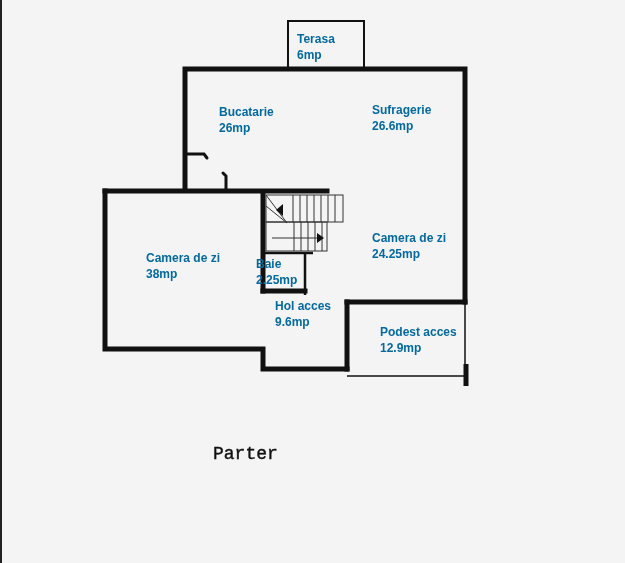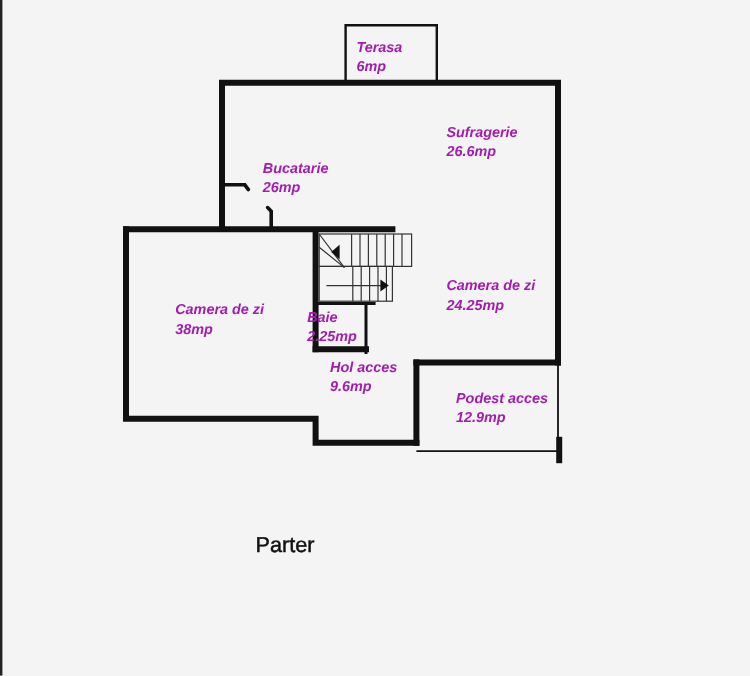--- a/index.html
+++ b/index.html
@@ -1,21 +1,21 @@
 <!DOCTYPE html>
 <html><head>
 <meta charset="utf-8">
 <style>
   html, body { margin:0; padding:0; }
   body { width:625px; height:563px; background:#f4f4f4; position:relative; overflow:hidden;
          font-family:"Liberation Sans", sans-serif; }
   .left-edge { position:absolute; left:0; top:0; width:2px; height:563px; background:#222; }
   svg.plan { position:absolute; left:0; top:0; }
-  .lbl { position:absolute; font-weight:bold; font-size:12px; line-height:16px; color:#a21caf; white-space:nowrap;font-style:italic; }
-  .title { position:absolute; font-size:18px; line-height:24px; color:#111; font-weight:normal; -webkit-text-stroke:0.4px #111; }
+  .lbl { position:absolute; font-weight:bold; font-size:12px; line-height:16px; color:#0369a1; white-space:nowrap; }
+  .title { position:absolute; font-size:18px; line-height:24px; color:#111; font-weight:normal;font-family:Liberation Mono, monospace; -webkit-text-stroke:0.4px #111; }
 </style>
 </head>
 <body>
 
 <div class="left-edge"></div>
 
 <svg class="plan" width="625" height="563" viewBox="0 0 625 563">
 
   <g stroke="#111" stroke-width="2" fill="none">
     <polyline points="288,69 288,21 364,21 364,69"></polyline>
@@ -70,21 +70,21 @@
     <line x1="272" y1="238" x2="318" y2="238"></line>
   </g>
   <polygon points="276,210 283,204 283,216" fill="#111"></polygon>
   <polygon points="324,238 317,233 317,243" fill="#111"></polygon>
 </svg>
 
 <div class="lbl" style="left:297px;top:31px;">
   <div>Terasa</div>
   <div>6mp</div>
 </div>
-<div class="lbl" style="left:219px;top:104px;margin-top:28px;">
+<div class="lbl" style="left:219px;top:104px;">
   <div>Bucatarie</div>
   <div>26mp</div>
 </div>
 <div class="lbl" style="left:372px;top:102px;">
   <div>Sufragerie</div>
   <div>26.6mp</div>
 </div>
 <div class="lbl" style="left:146px;top:250px;">
   <div>Camera de zi</div>
   <div>38mp</div>

